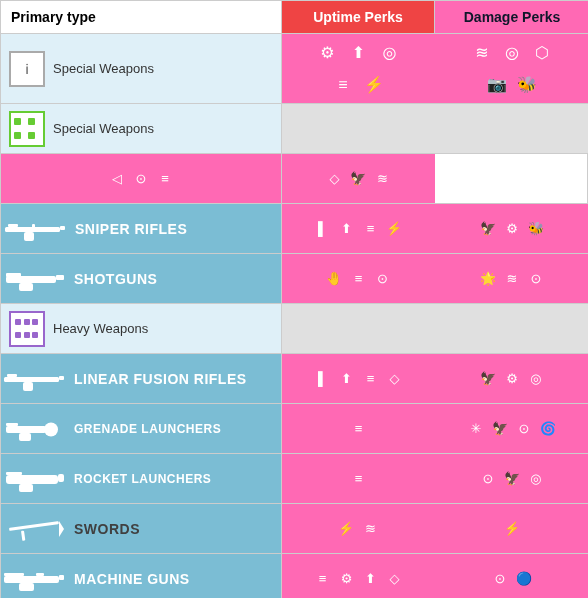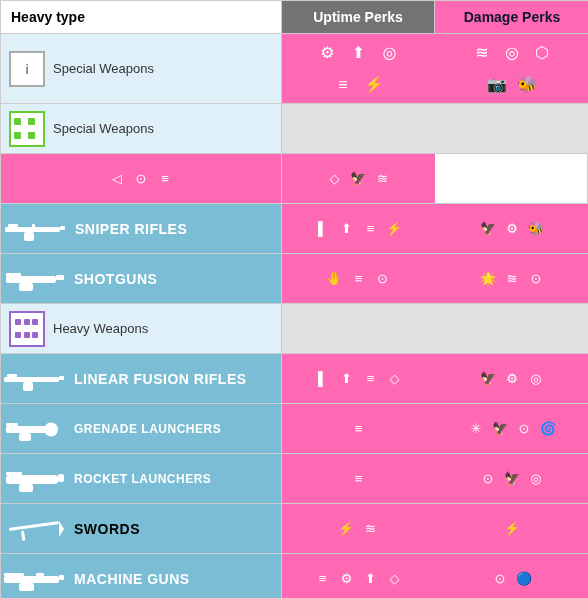--- a/index.html
+++ b/index.html
@@ -17,21 +17,21 @@
       background: white;
       border-bottom: 1px solid #ccc;
     }
     .header-cell {
       padding: 8px 10px;
       font-weight: bold;
       text-align: center;
       font-size: 14px;
     }
     .header-cell:first-child { text-align: left; border-right: 1px solid #ccc; }
-    .header-cell.uptime { background: #737373; color: white; border-right: 1px solid #ccc; }
+    .header-cell.uptime { background: #ef4444; color: white; border-right: 1px solid #ccc; }
     .header-cell.damage { background: #ff69b4; color: #0f172a; }
     
     
     .data-row {
       display: grid;
       grid-template-columns: 281px 153px 154px;
       border-bottom: 1px solid #ccc;
       min-height: 50px;
     }
     
@@ -118,21 +118,21 @@
       color: white;
       font-size: 13px;
     }
   </style>
 </head>
 <body>
 
 <div class="table-container">
 
   <div class="header-row">
-    <div class="header-cell">Heavy type</div>
+    <div class="header-cell">Primary type</div>
     <div class="header-cell uptime">Uptime Perks</div>
     <div class="header-cell damage">Damage Perks</div>
   </div>
 
   <div class="data-row" style="min-height:70px;">
     <div class="weapon-cell" style="background:#dff0f8;">
       <div class="weapon-icon-box" style="font-size:14px;color:#555;">ℹ</div>
       <span class="weapon-name">Special Weapons</span>
     </div>
     <div class="perk-cell" style="background:#ff69b4; flex-direction:column;">
@@ -324,21 +324,21 @@
 
   <div class="data-row row-category">
     <div class="weapon-cell" style="background:#7bbdd4; padding-left:0;">
       <div class="gun-silhouette">
         <svg width="65" height="36" viewBox="0 0 65 36" fill="white">
           <rect x="8" y="17" width="50" height="3" rx="1" transform="rotate(-8 8 17)"></rect>
           <polygon points="58,10 63,18 58,26" fill="white"></polygon>
           <rect x="20" y="20" width="3" height="10" rx="1" transform="rotate(-8 20 20)"></rect>
         </svg>
       </div>
-      <span class="weapon-name" style="color:#000000;font-weight:bold;font-size:14px;letter-spacing:0.5px;">SWORDS</span>
+      <span class="weapon-name" style="color:#404040;font-weight:bold;font-size:14px;letter-spacing:0.5px;">SWORDS</span>
     </div>
     <div class="perk-cell" style="background:#ff69b4;">
       <span class="perk-icon-sm">⚡</span>
       <span class="perk-icon-sm">≋</span>
     </div>
     <div class="perk-cell" style="background:#ff69b4;">
       <span class="perk-icon-sm">⚡</span>
     </div>
   </div>
 

